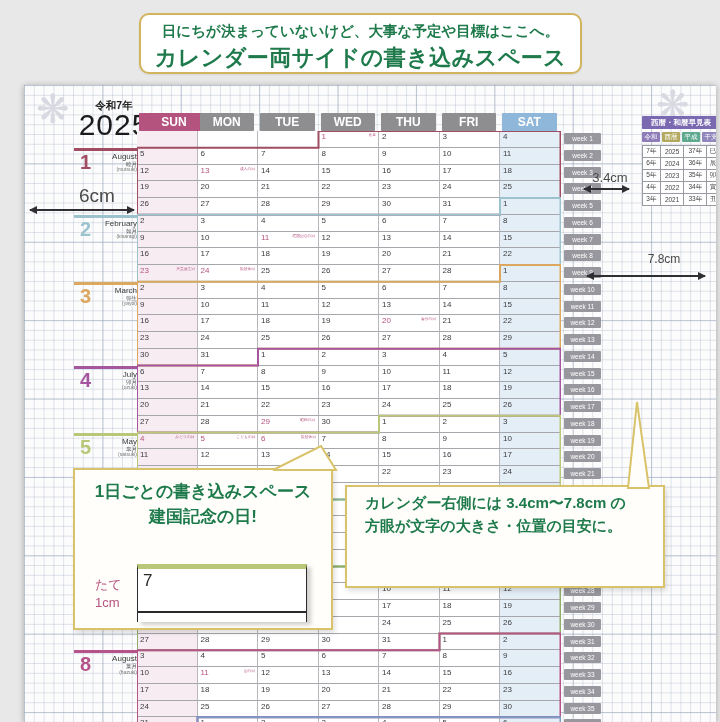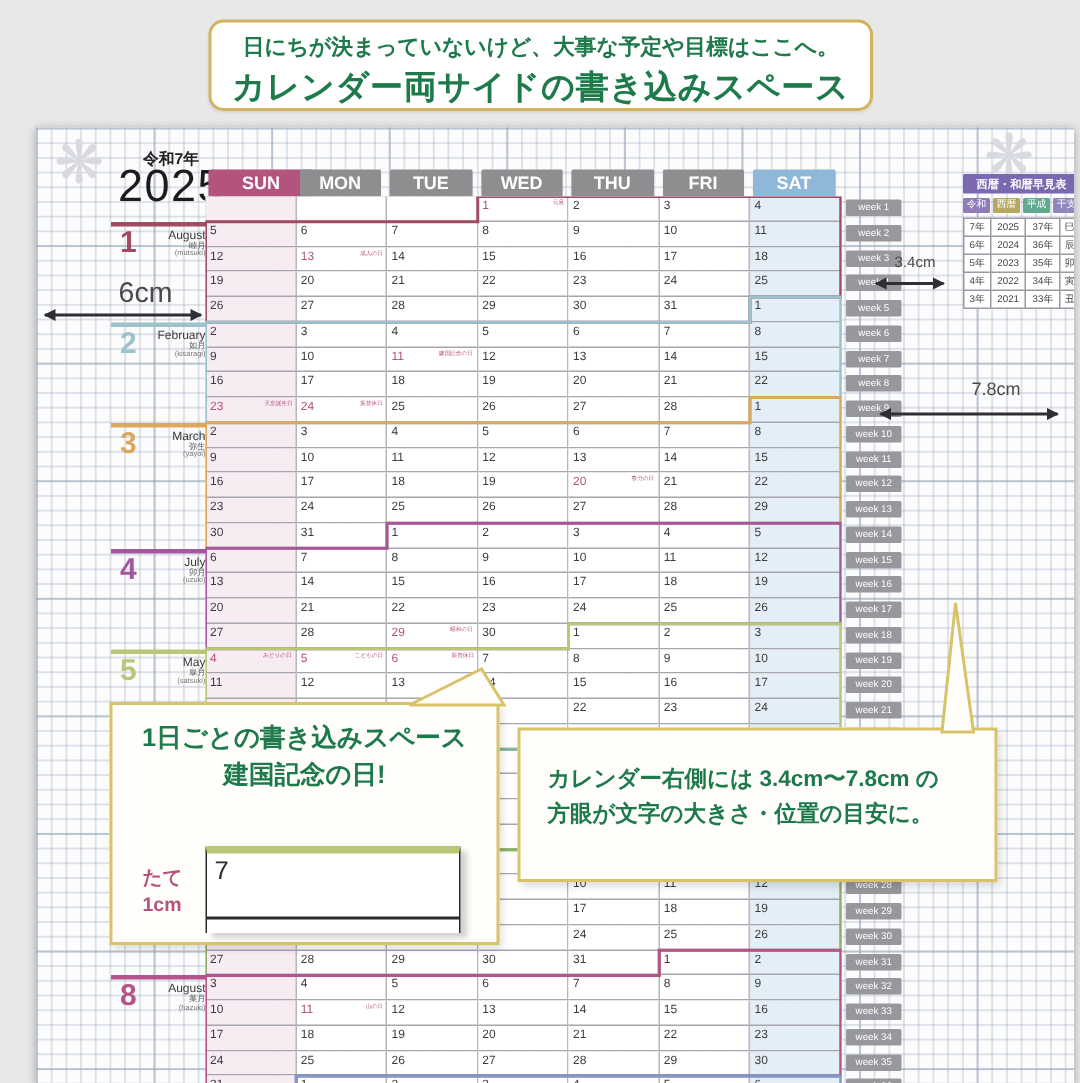--- a/index.html
+++ b/index.html
@@ -60,45 +60,45 @@
   #convtable{position:absolute;left:618px;top:31px;width:78px;}
   #ct-title{background:#7a68b0;color:#fff;font-size:7.5px;font-weight:bold;text-align:center;height:13px;line-height:13px;border-radius:1px;}
   #ct-chips{display:flex;gap:2px;margin-top:3px;}
   .ct-chip{flex:1;height:10px;color:#fff;font-size:6.5px;text-align:center;line-height:10px;border-radius:1px;}
   #ct-table{margin-top:3px;border-collapse:collapse;background:#fff;width:100%;}
   #ct-table td{border:1px solid #9a9aa2;font-size:6.5px;color:#444;text-align:center;height:11px;padding:0 1px;}
 
   
   .mlab{position:absolute;color:#4a4a4a;text-align:center;}
   #m-left-label{left:28px;top:100px;width:90px;font-size:19px;}
-  #m-rt-label{left:560px;top:85px;width:52px;font-size:10px;}
+  #m-rt-label{left:560px;top:85px;width:52px;font-size:13px;}
   #m-rm-label{left:594px;top:167px;width:92px;font-size:12px;}
   .arrow{position:absolute;height:2px;background:#2f2f33;}
   .arrow::before,.arrow::after{content:'';position:absolute;top:-3.5px;width:0;height:0;
     border-top:4.5px solid transparent;border-bottom:4.5px solid transparent;}
   .arrow::before{left:-1px;border-right:8px solid #2f2f33;}
   .arrow::after{right:-1px;border-left:8px solid #2f2f33;}
   #m-left-arrow{left:6px;top:124px;width:104px;}
   #m-rt-arrow{left:560px;top:103px;width:45px;}
   #m-rm-arrow{left:563px;top:190px;width:118px;}
 
   
   .callout{position:absolute;background:#fffefb;border:2px solid #d9c36a;box-shadow:2px 3px 5px rgba(0,0,0,.13);}
   #co-left{left:49px;top:383px;width:256px;height:158px;}
   #co-left .t{margin-top:10px;text-align:center;color:#1e7a4b;font-weight:bold;font-size:17px;line-height:1.45;}
   #co-width{position:absolute;left:62px;top:74px;width:170px;text-align:center;color:#b5537f;font-size:13.5px;}
   #co-cell{position:absolute;left:62px;top:94px;width:168px;height:53px;background:#fff;
     border-left:1.5px solid #2a2a2a;border-right:1.5px solid #2a2a2a;border-top:5px solid #b9c878;
     box-shadow:4px 3px 4px rgba(0,0,0,.18);}
   #co-cell .v{position:absolute;left:5px;top:2px;font-size:17px;color:#2a2a2a;}
   #co-cell .l{position:absolute;left:0;right:0;bottom:9px;height:2px;background:#2a2a2a;}
-  #co-height{position:absolute;left:20px;top:106px;color:#b5537f;font-size:13px;line-height:1.35;font-weight:bold;}
+  #co-height{position:absolute;left:20px;top:106px;color:#b5537f;font-size:13px;line-height:1.35;}
   #co-right{left:321px;top:400px;width:316px;height:99px;}
   #co-right .ln{margin:0 0 0 18px;color:#1e7a4b;font-weight:bold;font-size:15px;line-height:1.55;}
-  #co-right .ln:first-child{margin-top:21px;}
+  #co-right .ln:first-child{margin-top:4px;}
 </style>
 </head>
 <body>
 
 <div id="stage">
 
   <div id="banner">
     <div class="l1">日にちが決まっていないけど、大事な予定や目標はここへ。</div>
     <div class="l2">カレンダー両サイドの書き込みスペース</div>
   </div>

